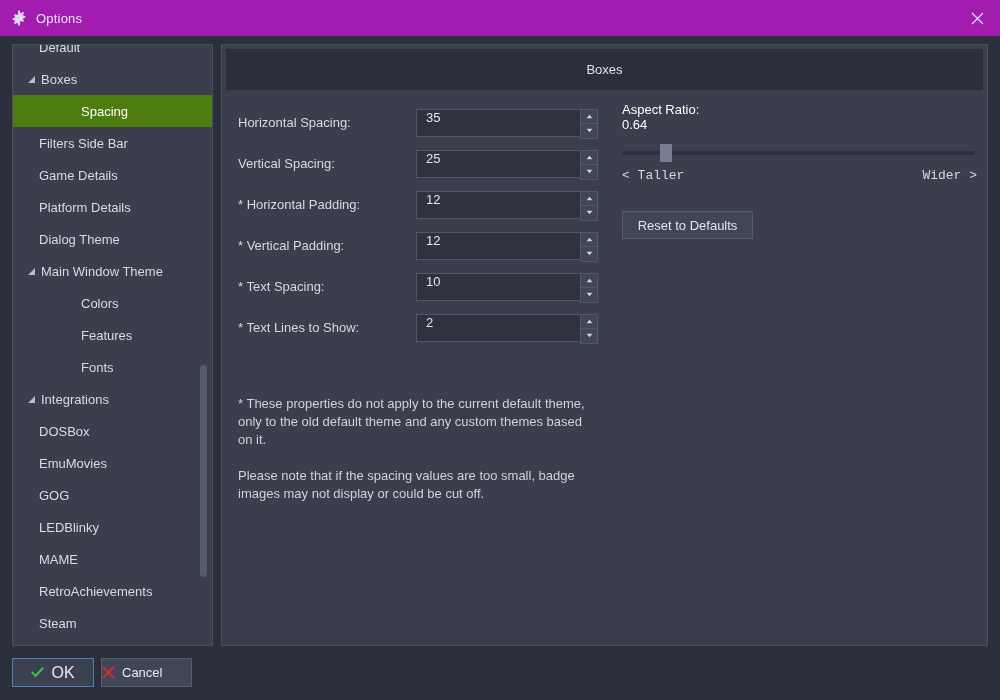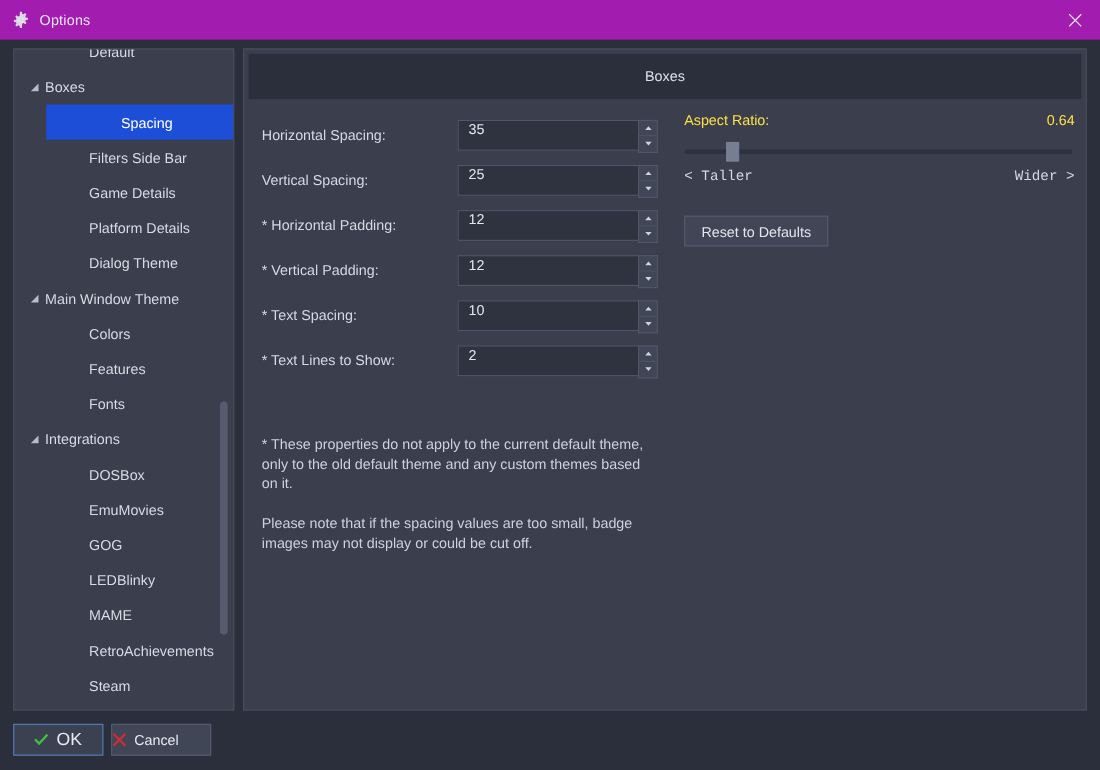--- a/index.html
+++ b/index.html
@@ -60,28 +60,27 @@
     white-space: nowrap;
   }
   .tree-item .expander {
     position: absolute;
     width: 12px; height: 12px;
     display: flex; align-items: center; justify-content: center;
   }
   .tree-item .expander svg { display: block; }
   .tree-item .tlabel { display: block; }
   .tree-item.selected {
-    background: #1d4ed8;
+    background: #4d7c0f;
     color: #ffffff;
-    margin-left: 29px;
   }
   
   .lvl0 .tlabel { margin-left: 28px; }
   .lvl0 .expander { left: 12px; }
-  .lvl1 .tlabel { margin-left: 68px; }
+  .lvl1 .tlabel { margin-left: 26px; }
   .lvl2 .tlabel { margin-left: 68px; }
 
   .sb-track {
     position: absolute; right: 2px; top: 2px;
     width: 9px; height: 596px;
     background: transparent;
   }
   .sb-thumb {
     position: absolute; right: 3px;
     top: 318px;
@@ -161,21 +160,21 @@
   .note + .note { margin-top: 18px; }
 
   
   .rightcol {
     position: absolute; left: 400px; top: 57px;
     width: 355px;
   }
   .ar-head {
     position: relative;
     display: flex; justify-content: space-between; align-items: baseline;
-    color: #fde047; font-size: 13px;
+    color: #ffffff; font-size: 13px; flex-direction: column;
   }
   .slider {
     position: relative;
     margin-top: 12px;
     height: 18px;
   }
   .slider-track {
     position: absolute; left: 0; top: 7px;
     width: 353px; height: 4px;
     background: #2e3140;

